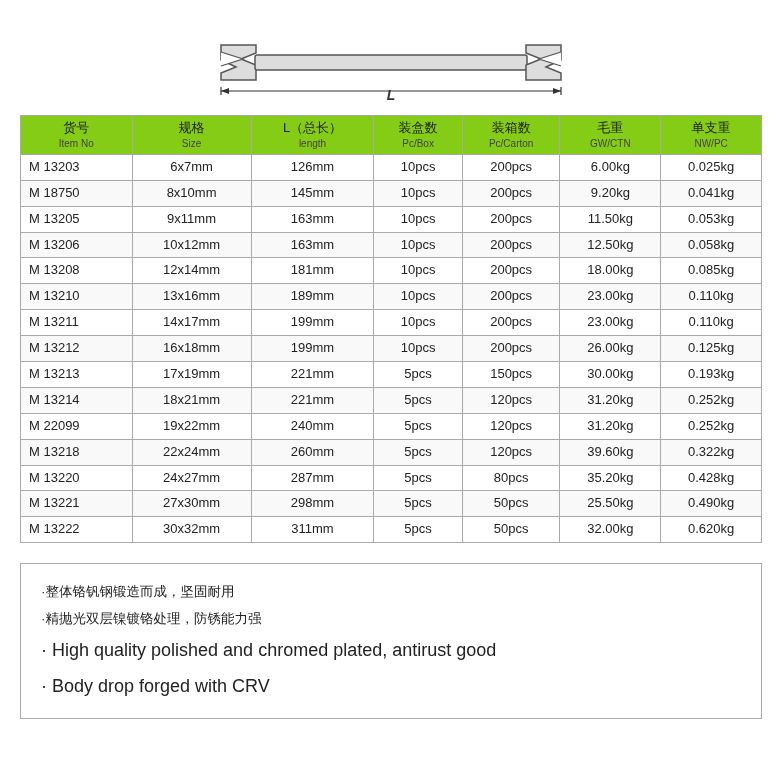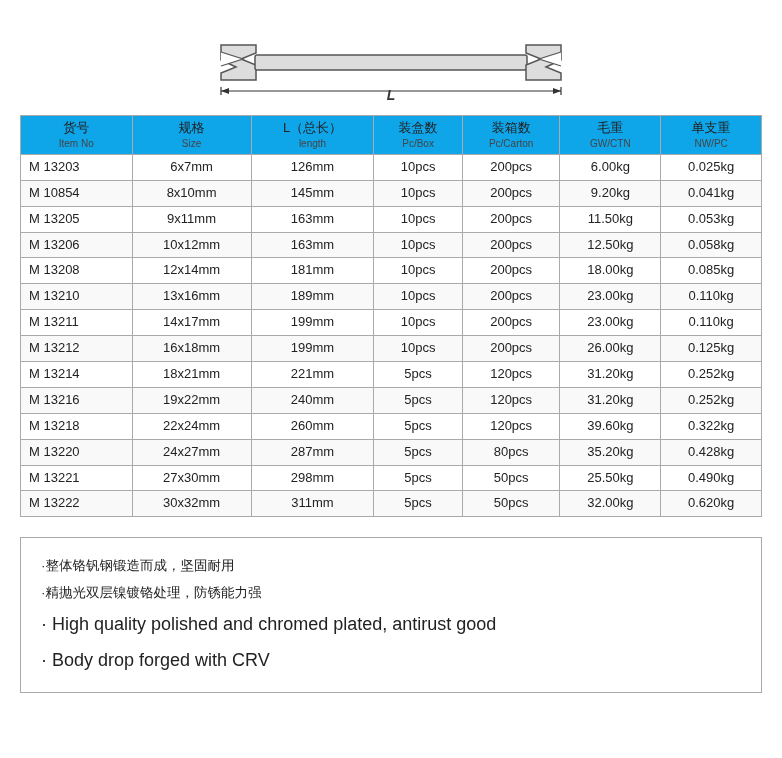--- a/index.html
+++ b/index.html
@@ -34,21 +34,21 @@
     }
 
     .product-table th, .product-table td {
       border: 1px solid #aaa;
       text-align: center;
       padding: 4px 6px;
       line-height: 1.3;
     }
 
     .product-table thead tr {
-      background: #0ea5e9;
+      background: #84cc16;
     }
 
     .product-table th {
       font-weight: normal;
     }
 
     .product-table th .cn {
       font-size: 13px;
       display: block;
     }
@@ -165,21 +165,21 @@
     <tr>
           <td>M 13203</td>
           <td>6x7mm</td>
           <td>126mm</td>
           <td>10pcs</td>
           <td>200pcs</td>
           <td>6.00kg</td>
           <td>0.025kg</td>
         </tr>
         <tr>
-          <td>M 10854</td>
+          <td>M 18750</td>
           <td>8x10mm</td>
           <td>145mm</td>
           <td>10pcs</td>
           <td>200pcs</td>
           <td>9.20kg</td>
           <td>0.041kg</td>
         </tr>
         <tr>
           <td>M 13205</td>
           <td>9x11mm</td>
@@ -228,30 +228,39 @@
         <tr>
           <td>M 13212</td>
           <td>16x18mm</td>
           <td>199mm</td>
           <td>10pcs</td>
           <td>200pcs</td>
           <td>26.00kg</td>
           <td>0.125kg</td>
         </tr>
         <tr>
+          <td>M 13213</td>
+          <td>17x19mm</td>
+          <td>221mm</td>
+          <td>5pcs</td>
+          <td>150pcs</td>
+          <td>30.00kg</td>
+          <td>0.193kg</td>
+        </tr>
+        <tr>
           <td>M 13214</td>
           <td>18x21mm</td>
           <td>221mm</td>
           <td>5pcs</td>
           <td>120pcs</td>
           <td>31.20kg</td>
           <td>0.252kg</td>
         </tr>
         <tr>
-          <td>M 13216</td>
+          <td>M 22099</td>
           <td>19x22mm</td>
           <td>240mm</td>
           <td>5pcs</td>
           <td>120pcs</td>
           <td>31.20kg</td>
           <td>0.252kg</td>
         </tr>
         <tr>
           <td>M 13218</td>
           <td>22x24mm</td>

